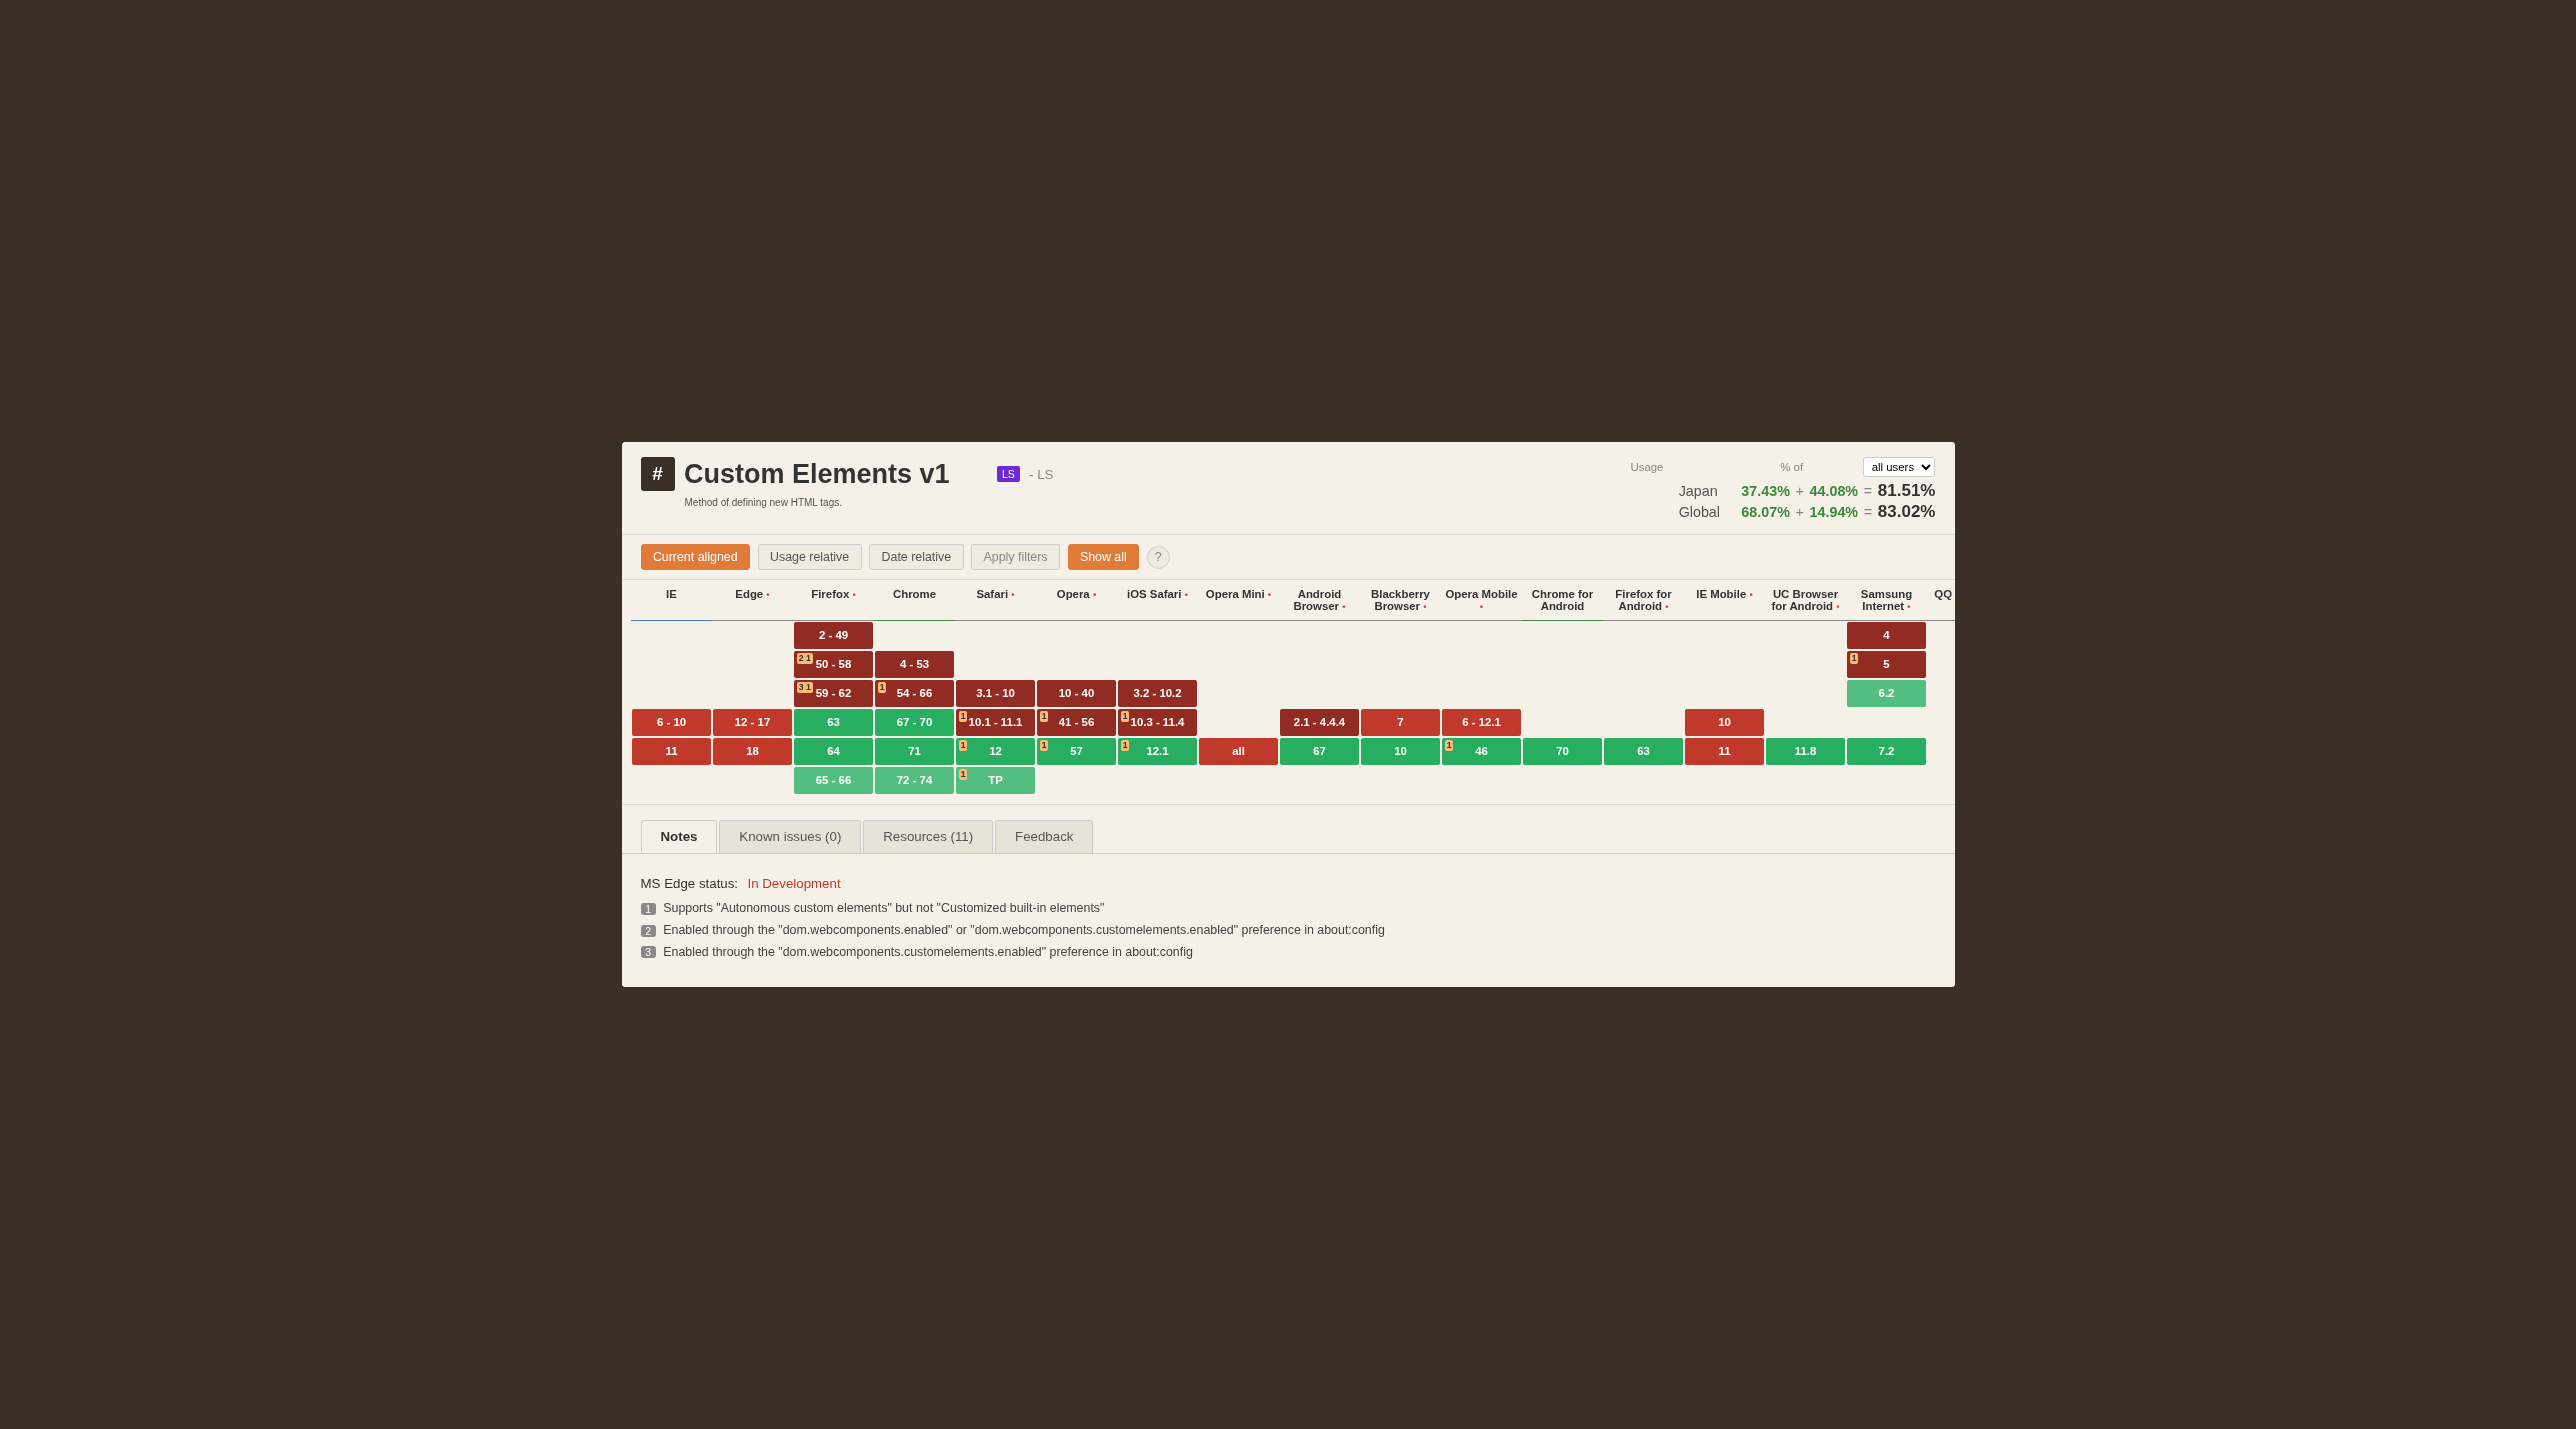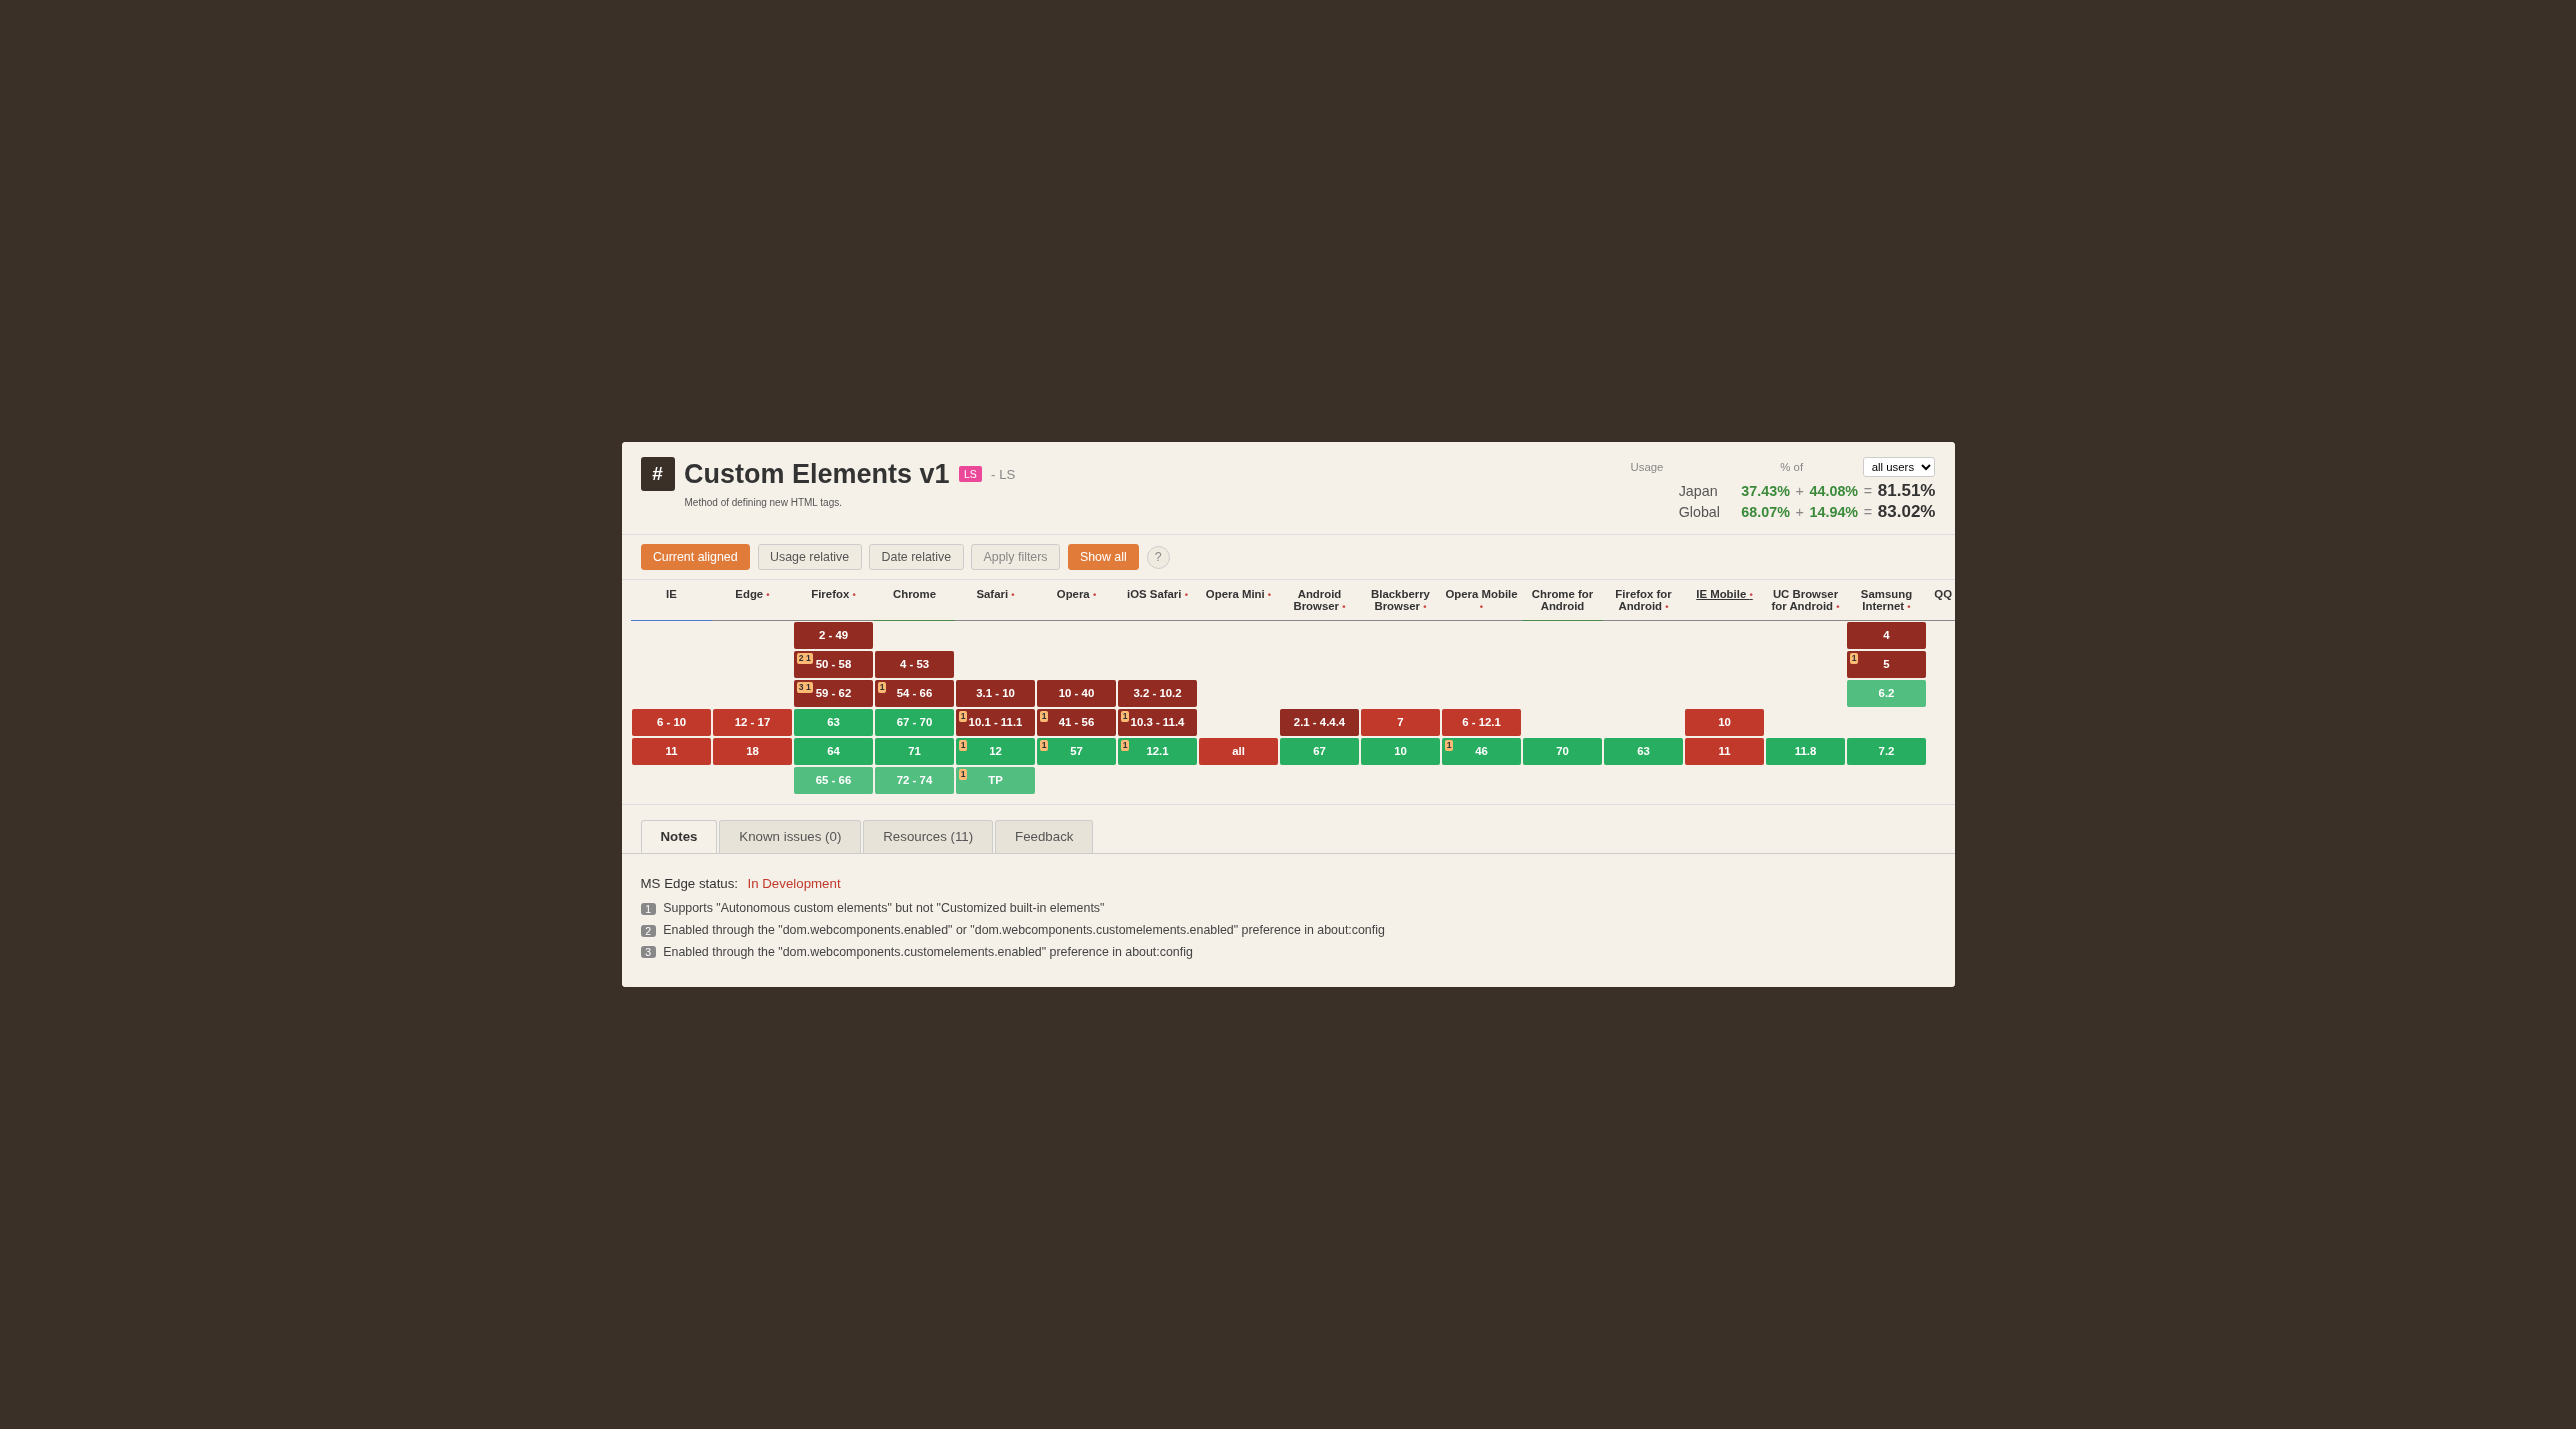--- a/index.html
+++ b/index.html
@@ -45,25 +45,26 @@
       font-size: 19px;
       font-weight: bold;
       border-radius: 2.9px;
     }
     .page-title {
       font-size: 27px;
       font-weight: bold;
       color: #333;
     }
     .ls-badge {
-      background: #ec4899;
+      background: #6d28d9;
       color: white;
       font-size: 10.5px;
       padding: 1.9px 4.8px;
       border-radius: 1.9px;
+      margin-left: 38px;
     }
     .ls-label {
       color: #888;
       font-size: 13.3px;
     }
     .subtitle {
       color: #555;
       font-size: 10px;
       margin-left: 44px;
     }
@@ -326,21 +327,21 @@
       <div class="browser-header green-line">Chrome</div>
       <div class="browser-header" style="border-bottom-color:#888;">Safari <span style="color:#c44;font-size:9.5px;">•</span></div>
       <div class="browser-header" style="border-bottom-color:#888;">Opera <span style="color:#c44;font-size:9.5px;">•</span></div>
       <div class="browser-header" style="border-bottom-color:#888;">iOS Safari <span style="color:#c44;font-size:9.5px;">•</span></div>
       <div class="browser-header" style="border-bottom-color:#888;">Opera Mini <span style="color:#c44;font-size:9.5px;">•</span></div>
       <div class="browser-header" style="border-bottom-color:#888;">Android Browser <span style="color:#c44;font-size:9.5px;">•</span></div>
       <div class="browser-header" style="border-bottom-color:#888;">Blackberry Browser <span style="color:#c44;font-size:9.5px;">•</span></div>
       <div class="browser-header" style="border-bottom-color:#888;">Opera Mobile <span style="color:#c44;font-size:9.5px;">•</span></div>
       <div class="browser-header green-line">Chrome for Android</div>
       <div class="browser-header" style="border-bottom-color:#888;">Firefox for Android <span style="color:#c44;font-size:9.5px;">•</span></div>
-      <div class="browser-header" style="border-bottom-color:#888;text-decoration:underline;">IE Mobile <span style="color:#c44;font-size:9.5px;">•</span></div>
+      <div class="browser-header" style="border-bottom-color:#888;">IE Mobile <span style="color:#c44;font-size:9.5px;">•</span></div>
       <div class="browser-header" style="border-bottom-color:#888;">UC Browser for Android <span style="color:#c44;font-size:9.5px;">•</span></div>
       <div class="browser-header" style="border-bottom-color:#888;">Samsung Internet <span style="color:#c44;font-size:9.5px;">•</span></div>
       <div class="browser-header" style="border-bottom-color:#888;">QQ Browser</div>
     </div>
 
     <div class="browser-grid">
       <div class="version-cell empty"></div>
       <div class="version-cell empty"></div>
       <div class="version-cell dark-red">2 - 49</div>
       <div class="version-cell empty"></div>

